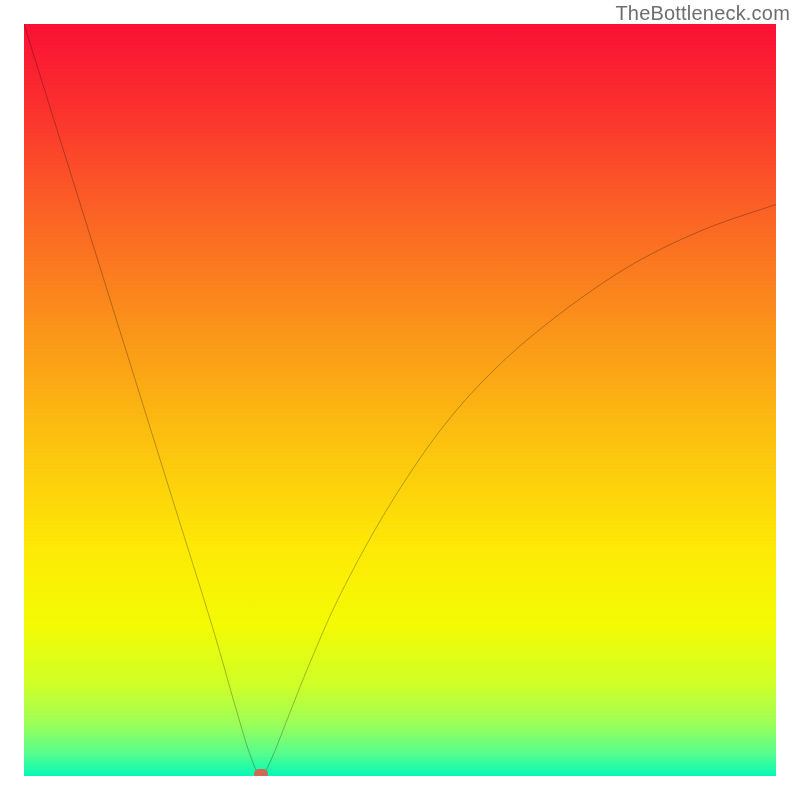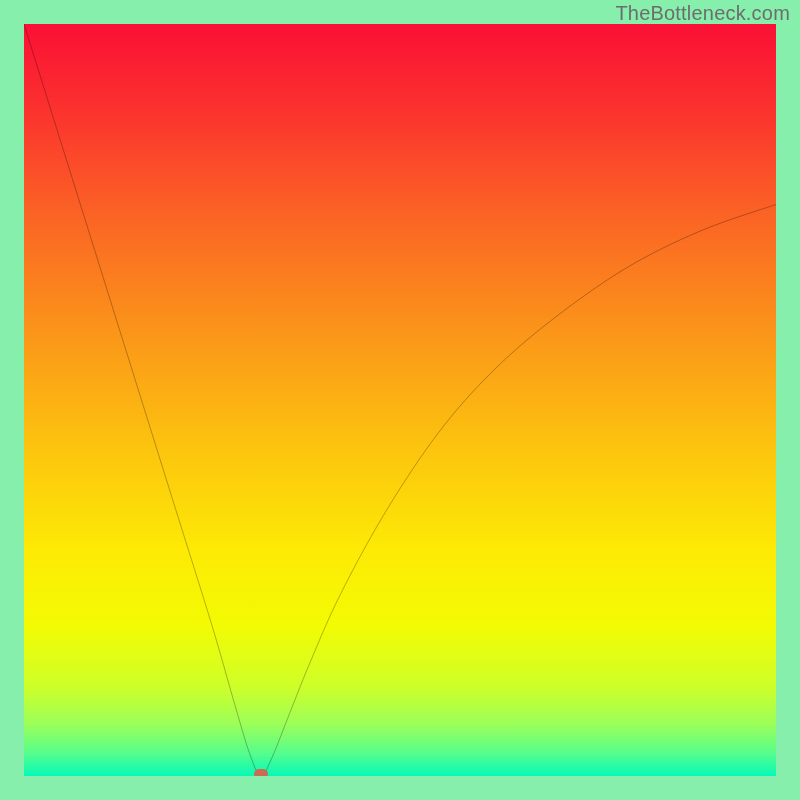--- a/index.html
+++ b/index.html
@@ -10,21 +10,21 @@
     height: 800px;
     overflow: hidden;
     font-family: Arial, Helvetica, sans-serif;
   }
   .frame {
     position: absolute;
     top: 0;
     left: 0;
     width: 800px;
     height: 800px;
-    background: #86efac;
+    background: #ffffff;
   }
   .plot-area {
     position: absolute;
     top: 24px;
     left: 24px;
     width: 752px;
     height: 752px;
     overflow: hidden;
   }
   .gradient {

